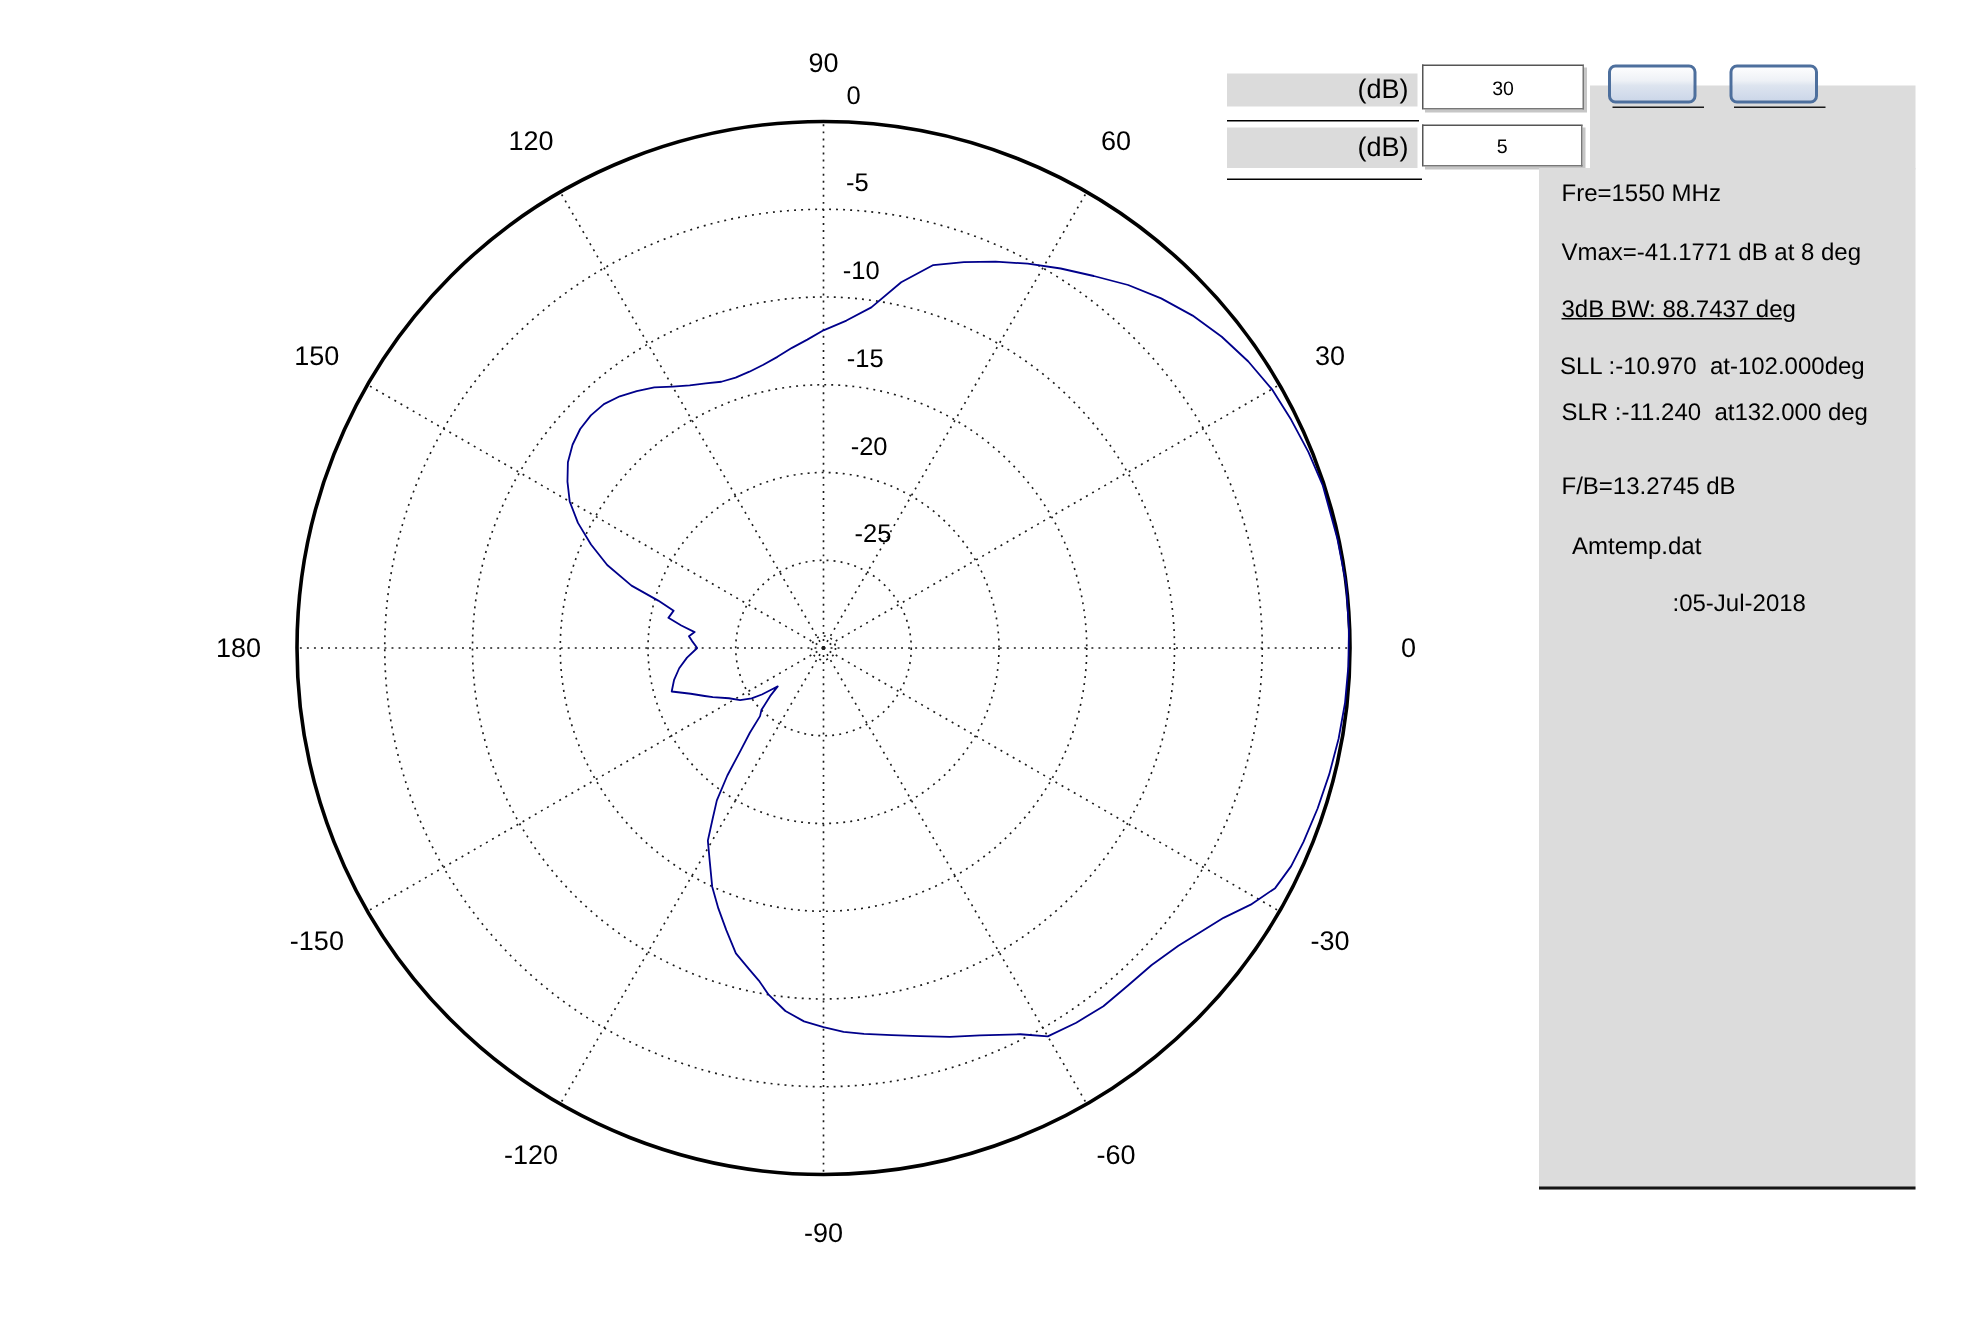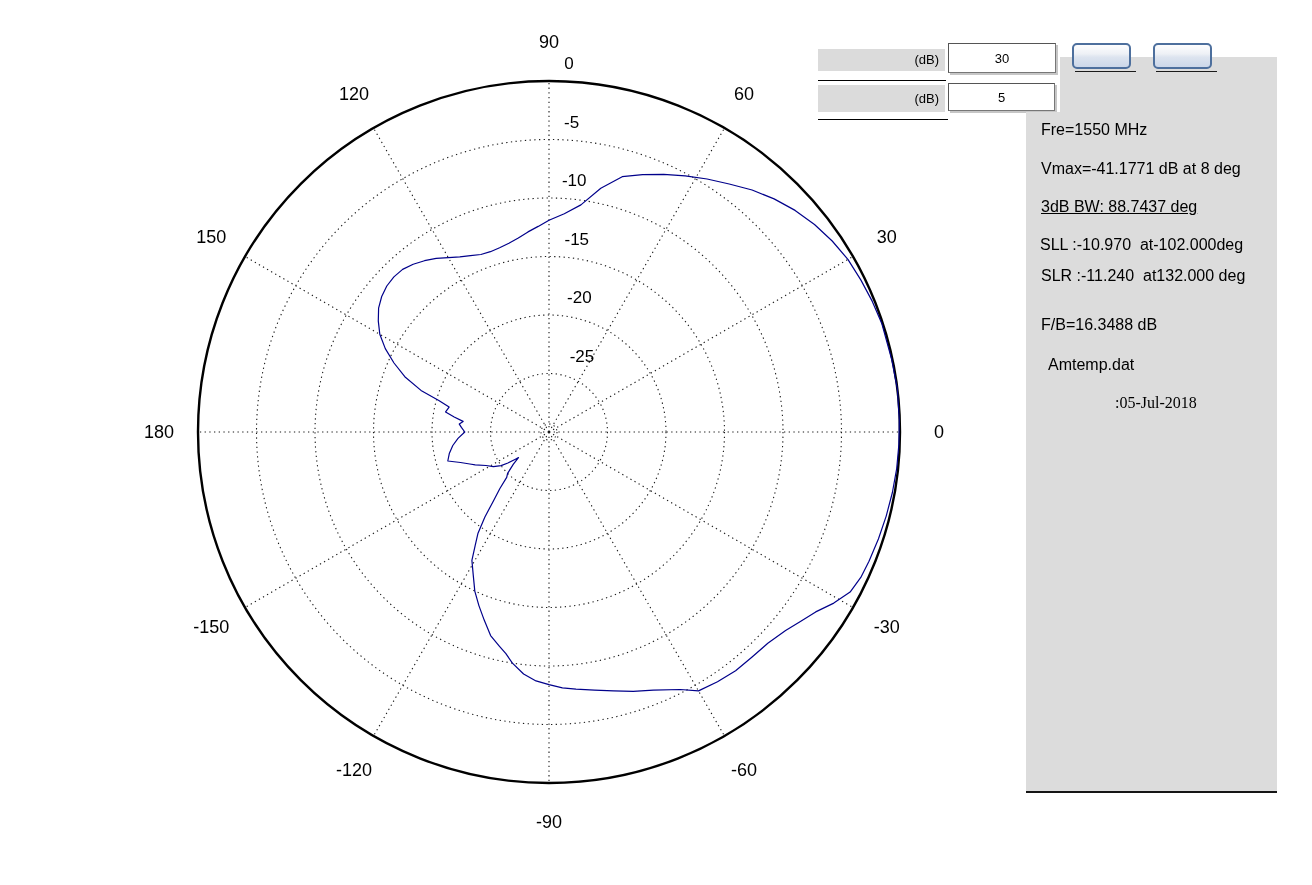--- a/index.html
+++ b/index.html
@@ -4,21 +4,21 @@
 <style>
   * { margin:0; padding:0; box-sizing:border-box; }
   html,body { width:1312px; height:885px; background:#ffffff; overflow:hidden;
               font-family:"Liberation Sans", sans-serif; }
   #figure { position:relative; width:1312px; height:885px; background:#fff; }
 
   svg#polar { position:absolute; left:0; top:0; }
   svg text { font-family:"Liberation Sans", sans-serif; fill:#000; }
 
   .gray-label { position:absolute; background:#dbdbdb; color:#000;
-                font-size:13px; text-align:right; padding-right:6px; }
+                font-size:18px; text-align:right; padding-right:6px; }
   .uline { position:absolute; height:1px; background:#000; }
   .edit { position:absolute; background:#fff; border:1px solid #777;
           border-top-color:#555; border-left-color:#555;
           box-shadow:2px 2px 0 0 #c6c6c6;
           font-size:13px; text-align:center; color:#000;
           font-family:"Liberation Sans", sans-serif; outline:none; }
   .pushbtn { position:absolute; width:59px; height:26px;
              border:2px solid #4d6f9d; border-radius:5px;
              background:linear-gradient(180deg,#fdfdfe 0%,#eef1f6 40%,#dde4ef 55%,#ccd7e9 100%);
              cursor:pointer; }
@@ -91,16 +91,16 @@
   <button class="pushbtn" style="left:1153px; top:43px;"></button>
   <div class="btn-uline" style="left:1156px; top:71px; width:61px;"></div>
 
   <div class="panel-main"></div>
 
   <div class="info-line" style="left:1041px; top:121px;">Fre=1550 MHz</div>
   <div class="info-line" style="left:1041px; top:160px;">Vmax=-41.1771 dB at 8 deg</div>
   <div class="info-line" style="left:1041px; top:198px;text-decoration:underline;">3dB BW: 88.7437 deg</div>
   <div class="info-line" style="left:1040px; top:236px;">SLL :-10.970  at-102.000deg</div>
   <div class="info-line" style="left:1041px; top:267px;">SLR :-11.240  at132.000 deg</div>
-  <div class="info-line" style="left:1041px; top:316px;">F/B=16.3488 dB</div>
+  <div class="info-line" style="left:1041px; top:316px;">F/B=13.2745 dB</div>
   <div class="info-line" style="left:1048px; top:356px;">Amtemp.dat</div>
-  <div class="info-line" style="left:1115px; top:394px;font-family:Liberation Serif, serif;">:05-Jul-2018</div>
+  <div class="info-line" style="left:1115px; top:394px;">:05-Jul-2018</div>
 </div>
 
 </body></html>

